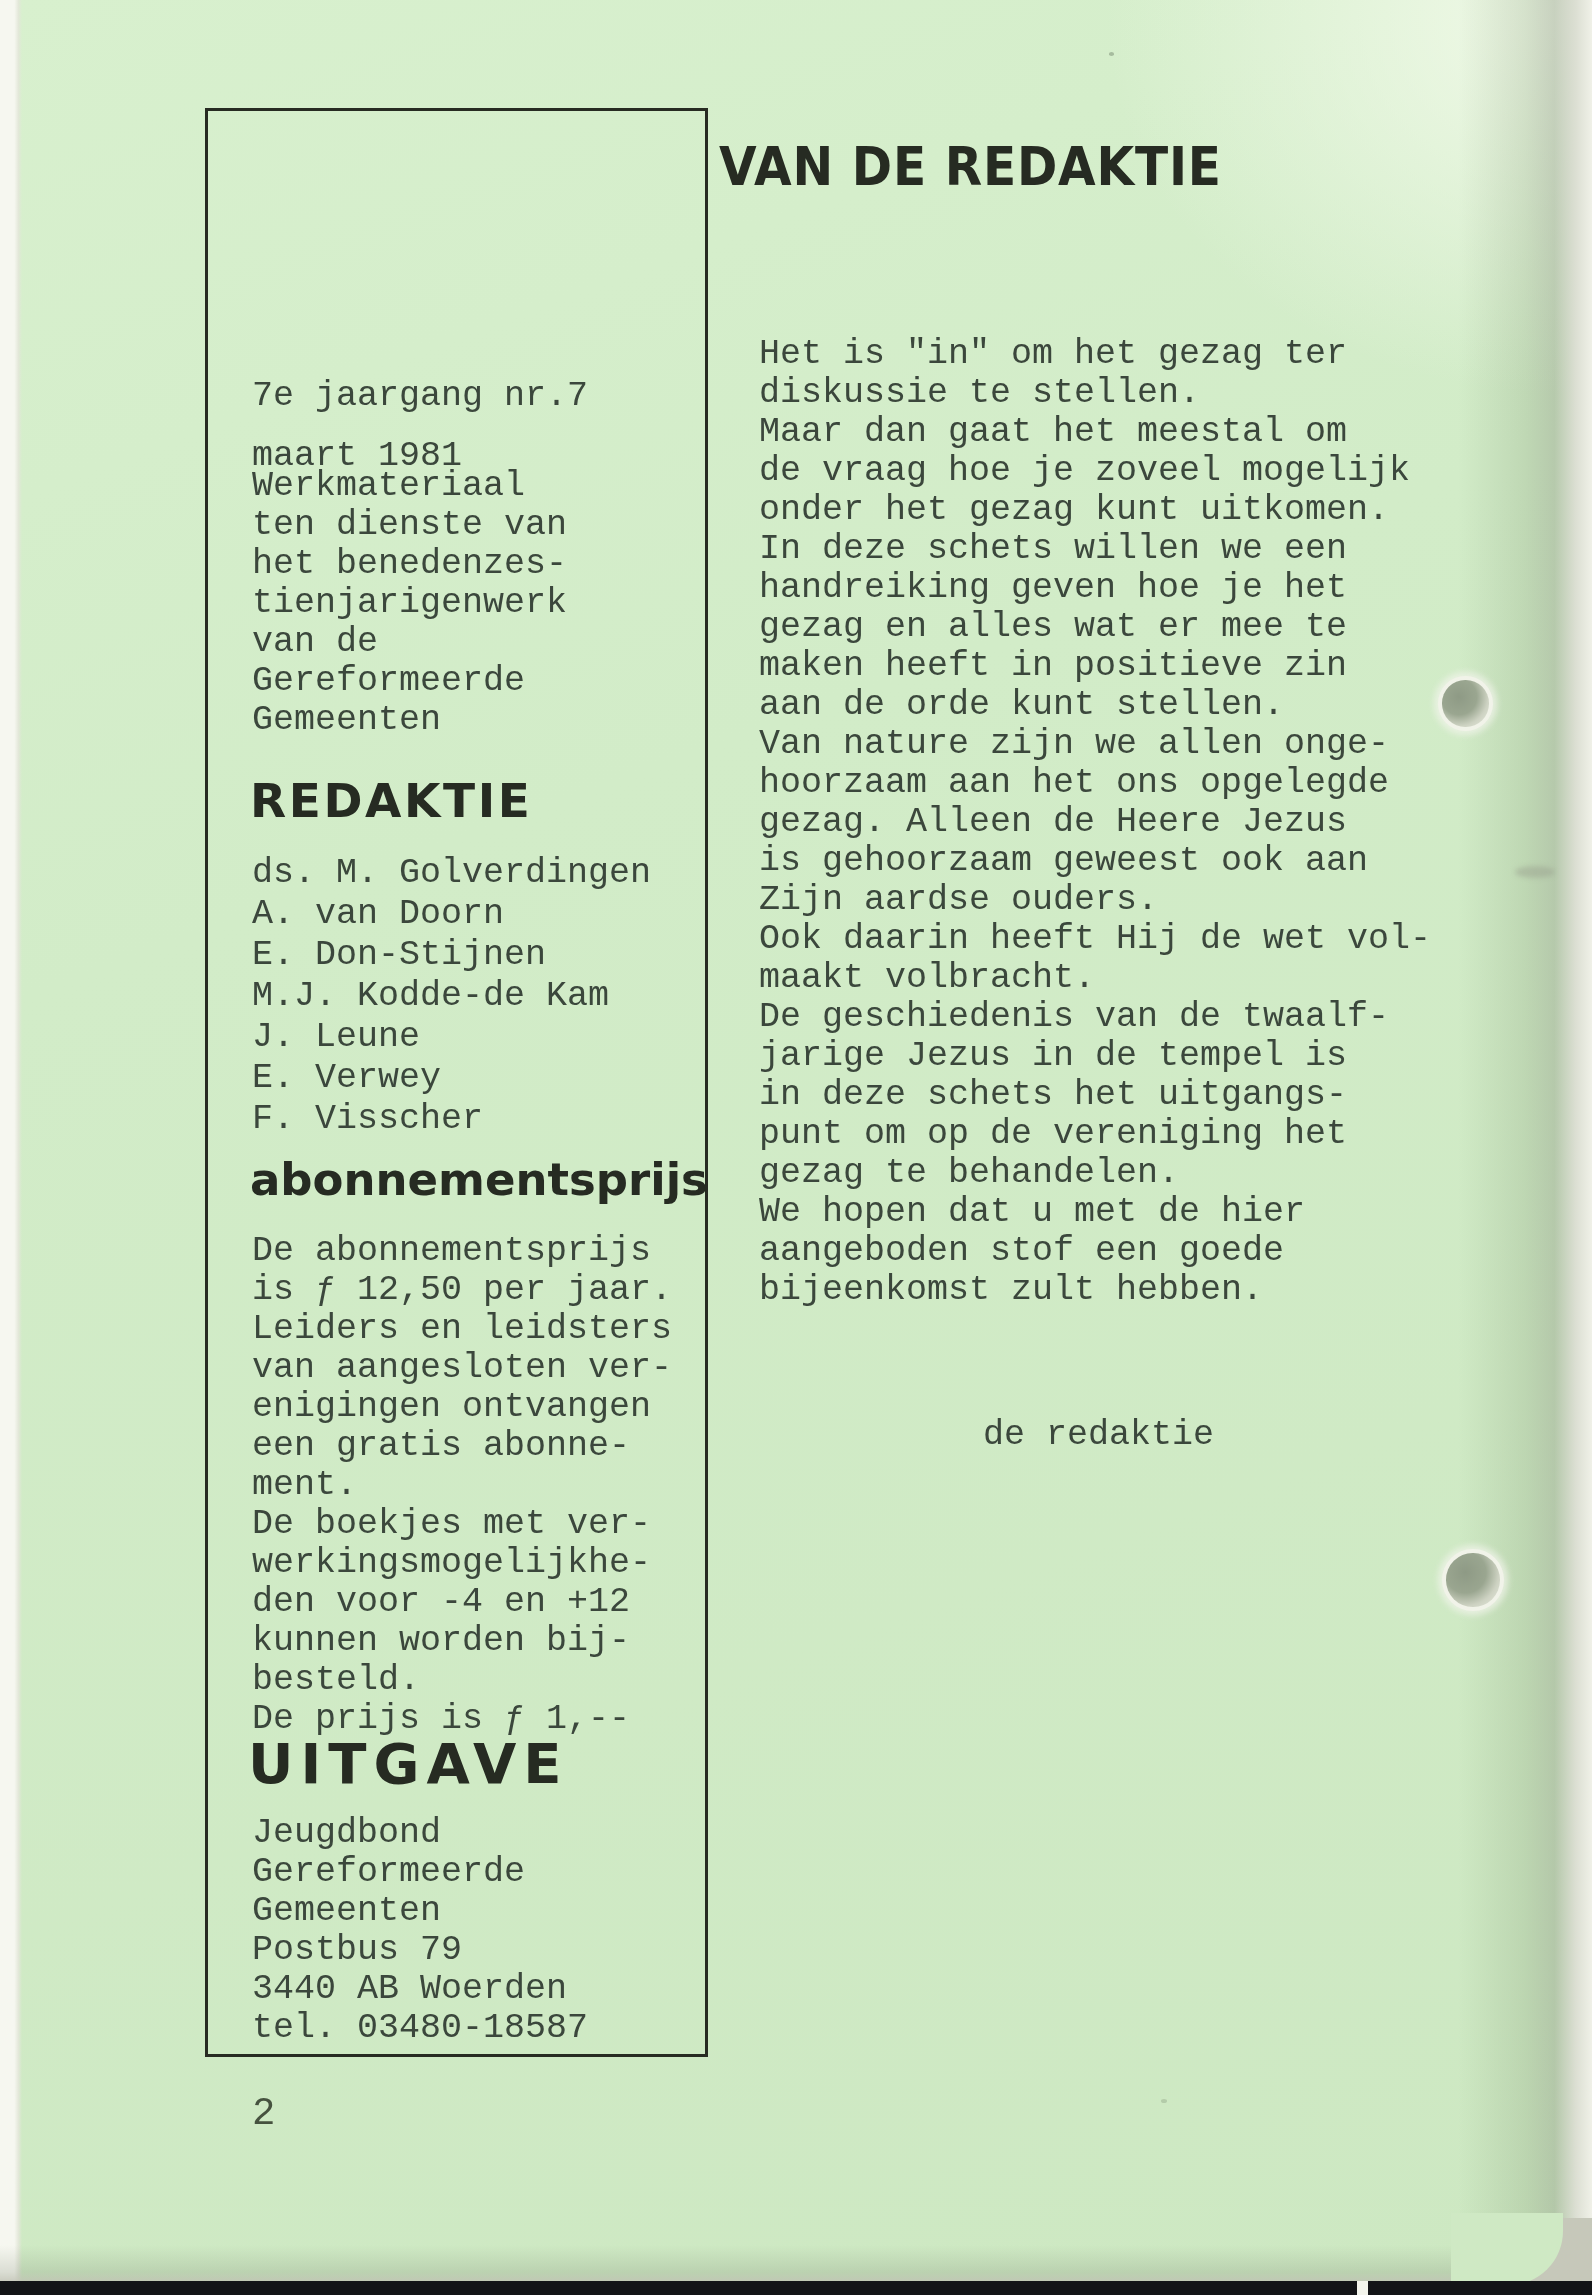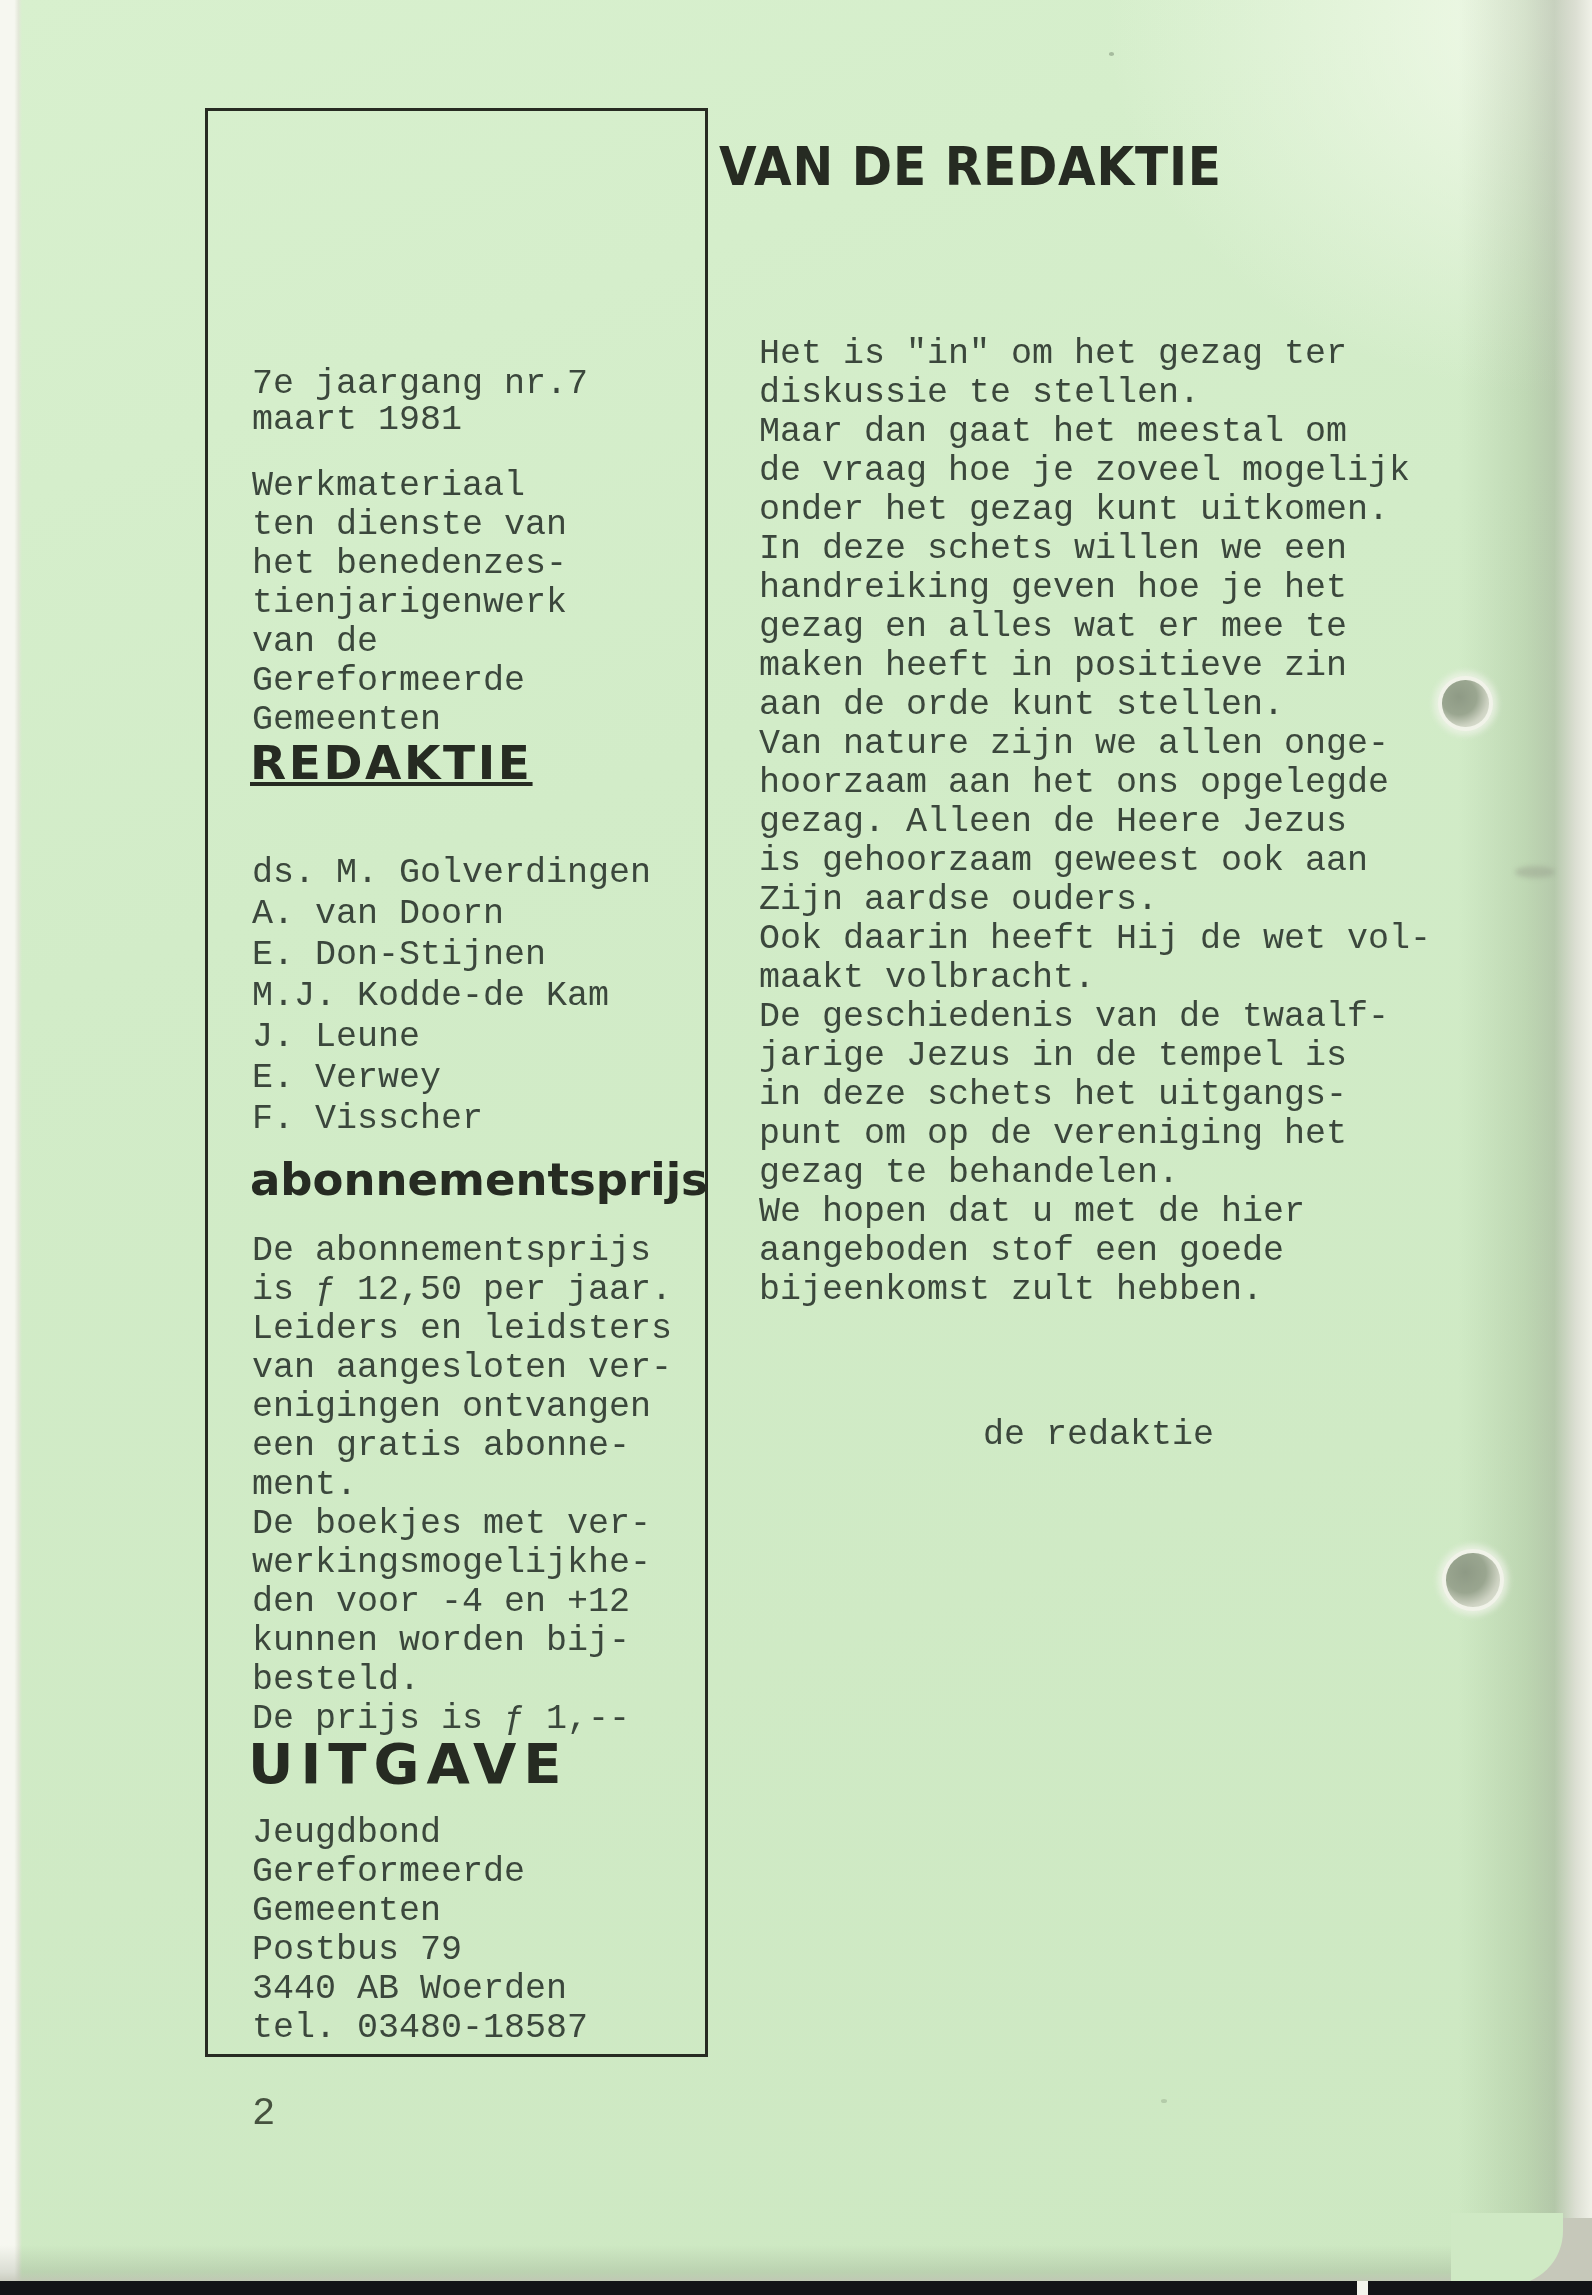--- a/index.html
+++ b/index.html
@@ -23,23 +23,23 @@
   .notch{position:absolute;left:1357px;top:0;width:11.2px;height:14px;background:#f3f4ec;}
   
   .box{position:absolute;left:205px;top:108px;width:503px;height:1949px;
     border:3.5px solid #272b22;box-sizing:border-box;}
   
   .type{position:absolute;font-family:"Liberation Mono",monospace;font-size:35px;
     line-height:39px;color:#3b473c;white-space:pre;}
   .display{position:absolute;font-family:"DejaVu Sans",sans-serif;font-weight:bold;
     color:#262b22;white-space:pre;}
   .t-title{left:250px;top:255px;font-size:50px;letter-spacing:6px;}
-  .t-issue{left:252px;top:366px;line-height:36px;}
+  .t-issue{left:252px;top:366px;line-height:60px;}
   .t-desc{left:252px;top:467px;}
-  .t-redaktie-h{left:250px;top:735px;font-size:47px;letter-spacing:2.6px;text-decoration:underline;}
+  .t-redaktie-h{left:250px;top:773px;font-size:47px;letter-spacing:2.6px;}
   .t-members{left:252px;top:853px;line-height:41px;}
   .t-abon-h{left:250px;top:1153px;font-size:45px;letter-spacing:0px;}
   .t-abon{left:252px;top:1232px;}
   .t-uitgave-h{left:248px;top:1731px;font-size:56px;letter-spacing:7px;}
   .t-uitgave{left:252px;top:1814px;}
   .t-article-h{left:719px;top:135px;font-size:54px;letter-spacing:0.9px;
     transform:scaleX(0.9);transform-origin:left top;}
   .t-body{left:759px;top:335px;}
   .t-signoff{left:983px;top:1416px;}
   .t-pagenum{left:252px;top:2095px;font-size:39px;color:#46523f;}

